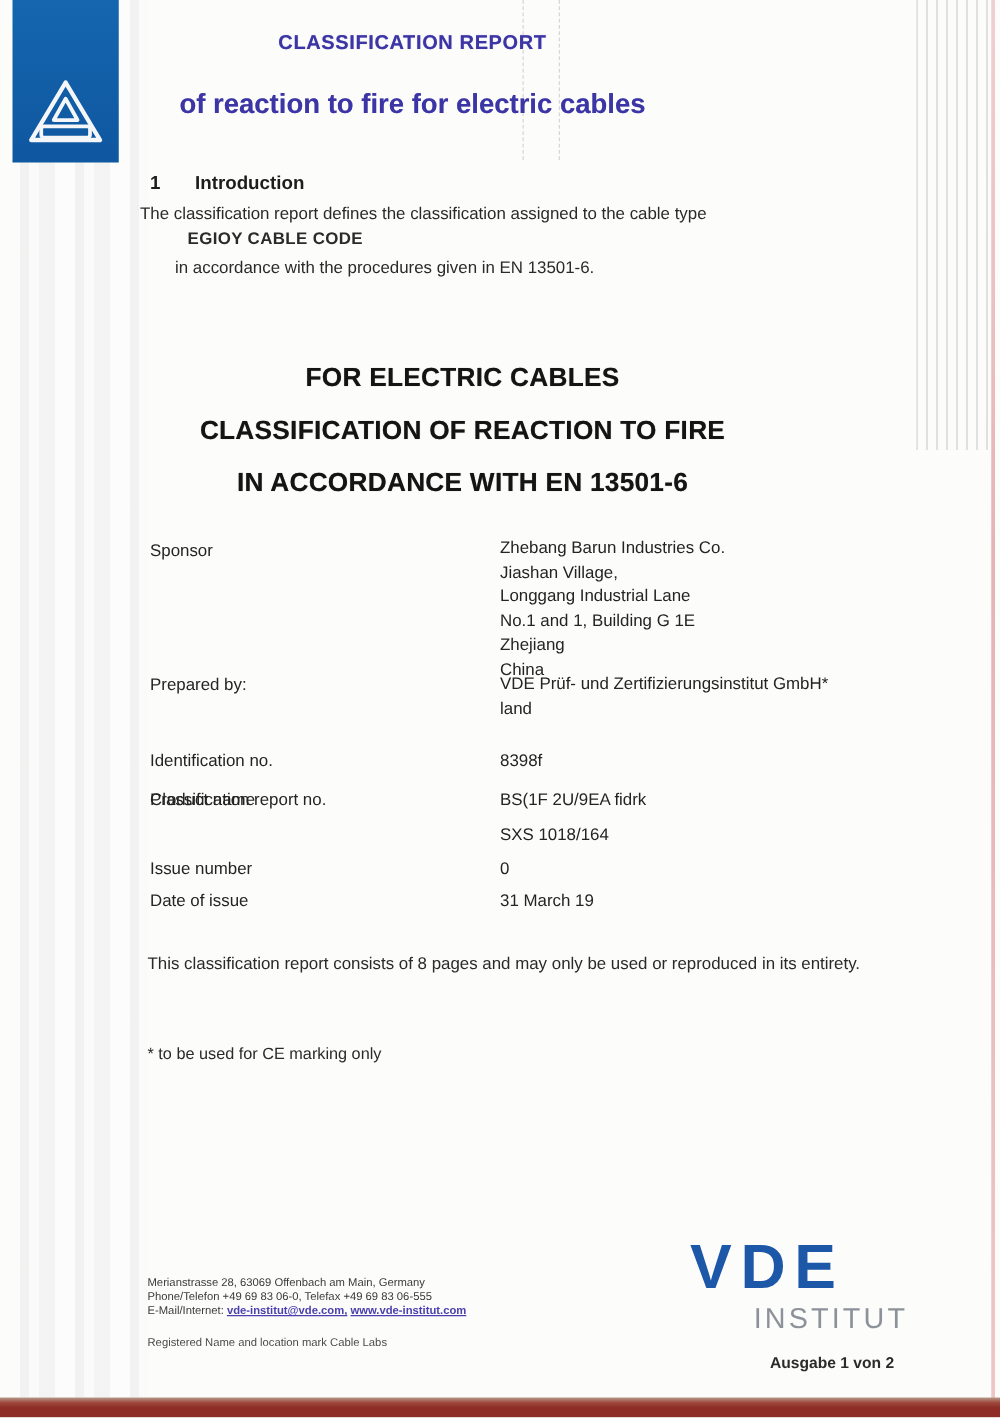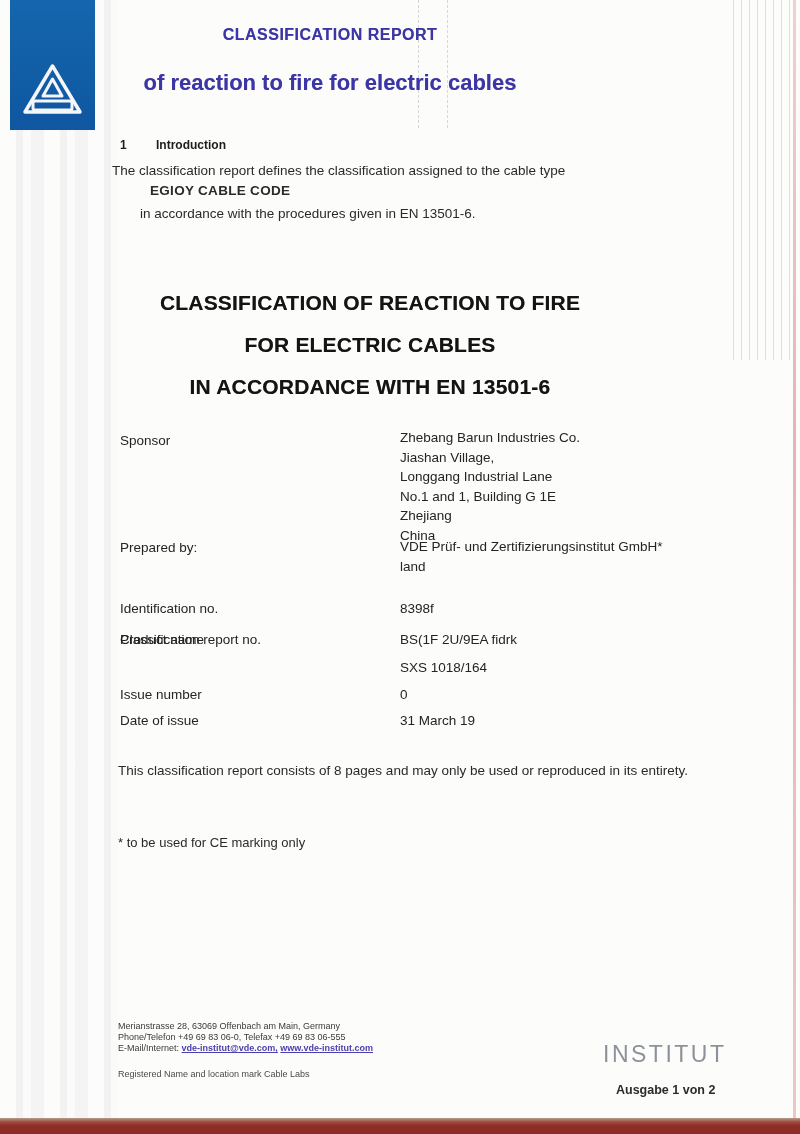--- a/index.html
+++ b/index.html
@@ -31,21 +31,21 @@
     background:linear-gradient(180deg,#1466ae,#0f57a0);}
   .logo-box svg{position:absolute;left:11px;top:62px;}
   
   .doc-title{position:absolute;left:30px;top:26px;width:600px;text-align:center;
     color:#3c35a5;font-weight:bold;font-size:16px;letter-spacing:.5px;
     text-shadow:0 0 .6px rgba(60,53,165,.6);}
   .doc-subtitle{position:absolute;left:30px;top:70px;width:600px;text-align:center;
     color:#3c35a5;font-weight:600;font-size:22px;
     text-shadow:0 0 .5px rgba(60,53,165,.5);}
   
-  .sec-heading{position:absolute;left:120px;top:138px;font-size:12px;font-weight:bold;color:#1d1d1d;}
+  .sec-heading{position:absolute;left:120px;top:138px;font-size:15px;font-weight:bold;color:#1d1d1d;}
   .sec-heading .num{display:inline-block;width:36px;}
   .body-line{position:absolute;font-size:13.5px;color:#2a2a2a;}
   .intro-l1{left:112px;top:163px;}
   .intro-cable{left:150px;top:183px;font-weight:600;letter-spacing:.3px;}
   .intro-l2{left:108px;top:206px;padding-left:32px;}
   
   .main-heading{position:absolute;left:70px;top:282px;width:600px;text-align:center;
     font-size:21px;font-weight:bold;color:#141414;line-height:42px;letter-spacing:.2px;
     text-shadow:0 0 .6px rgba(0,0,0,.55);}
   
@@ -88,22 +88,22 @@
   <div class="doc-subtitle">of reaction to fire for electric cables</div>
 
   <div class="sec-heading">
     <span class="num">1</span><span>Introduction</span>
   </div>
   <div class="body-line intro-l1">The classification report defines the classification assigned to the cable type</div>
   <div class="body-line intro-cable">EGIOY CABLE CODE</div>
   <div class="body-line intro-l2">in accordance with the procedures given in EN 13501-6.</div>
 
   <div class="main-heading">
+    <div>FOR ELECTRIC CABLES</div>
     <div>CLASSIFICATION OF REACTION TO FIRE</div>
-    <div>FOR ELECTRIC CABLES</div>
     <div>IN ACCORDANCE WITH EN 13501-6</div>
   </div>
 
   <div class="flabel" style="top:433px">Sponsor</div>
   <div class="fvalue multi" style="top:428px">
     <div>Zhebang Barun Industries Co.</div>
     <div>Jiashan Village,</div>
     <div>Longgang Industrial Lane</div>
     <div>No.1 and 1, Building G 1E</div>
     <div>Zhejiang</div>
@@ -138,17 +138,18 @@
     <div>Merianstrasse 28, 63069 Offenbach am Main, Germany</div>
     <div>Phone/Telefon +49 69 83 06-0, Telefax +49 69 83 06-555</div>
     <div>
       <span>E-Mail/Internet:</span>
       <a href="#">vde-institut@vde.com,</a>
       <a href="#">www.vde-institut.com</a>
     </div>
   </div>
   <div class="footer-reg">Registered Name and location mark Cable Labs</div>
 
+  <div class="vde-word">VDE</div>
   <div class="vde-sub">INSTITUT</div>
 
   <div class="page-ind">Ausgabe 1 von 2</div>
 
 </div>
 
 </body></html>

